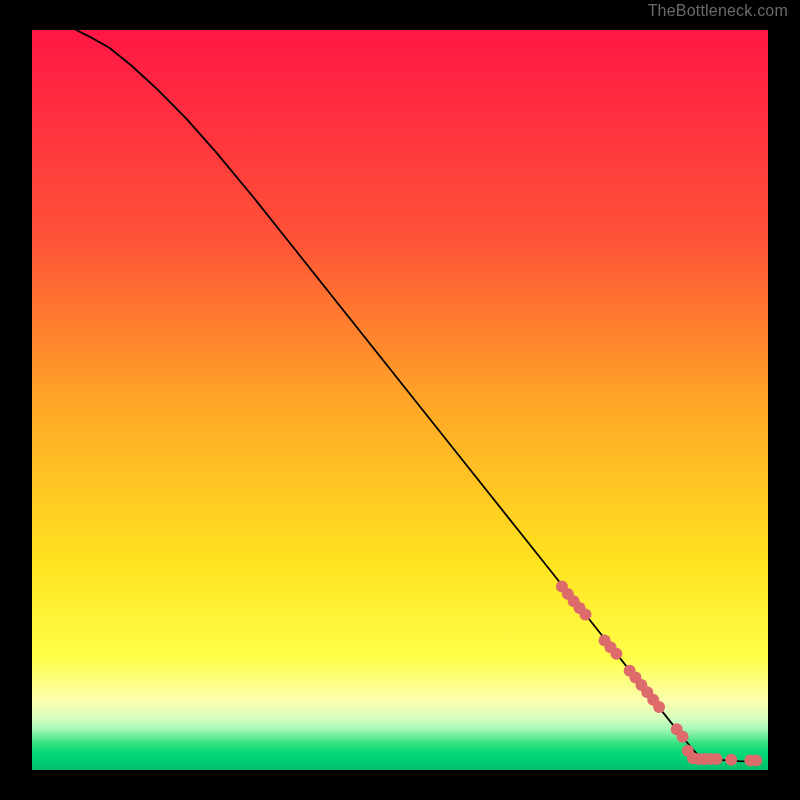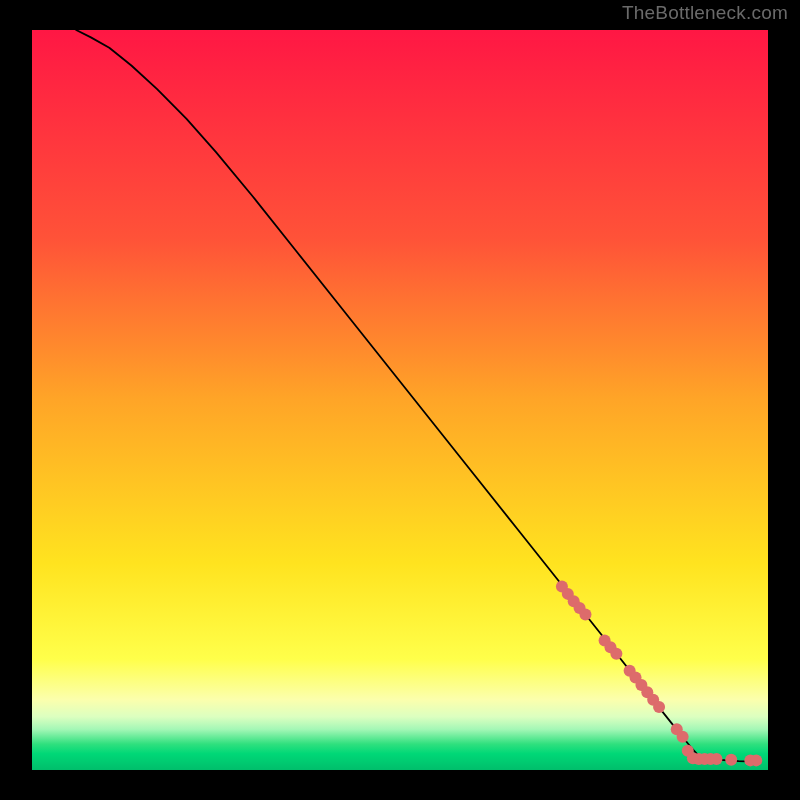--- a/index.html
+++ b/index.html
@@ -14,21 +14,21 @@
   .stage {
     position: relative;
     width: 800px;
     height: 800px;
   }
   .watermark {
     position: absolute;
     top: 2px;
     right: 12px;
     color: #6a6a6a;
-    font-size: 19px;
+    font-size: 16px;
     font-weight: 500;
     letter-spacing: 0.2px;
     user-select: none;
   }
   svg {
     position: absolute;
     left: 0;
     top: 0;
   }
 </style>

